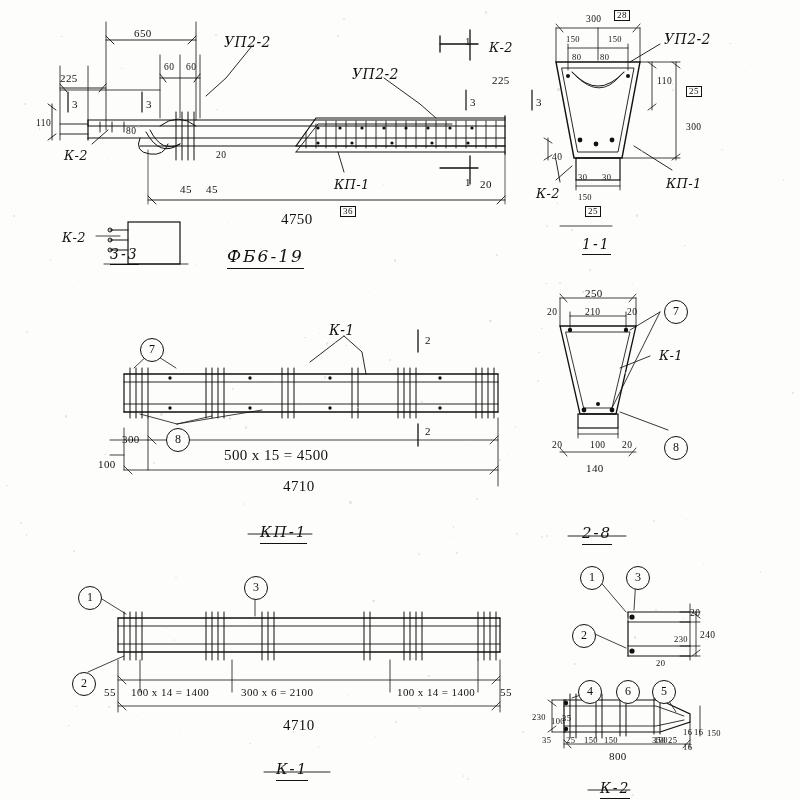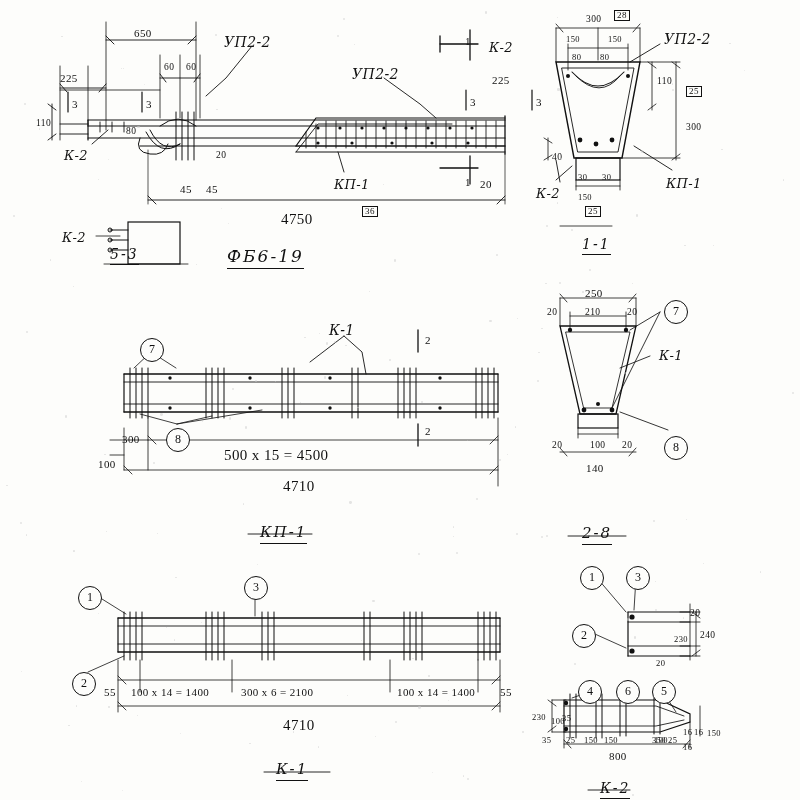--- a/index.html
+++ b/index.html
@@ -536,29 +536,29 @@
       <div class="lbl hand" style="left: 62px; top: 230px; font-size: 13px;">К-2</div>
       <div class="lbl hand" style="left: 489px; top: 40px; font-size: 13px;">К-2</div>
       <div class="lbl hand" style="left: 536px; top: 186px; font-size: 13px;">К-2</div>
       <div class="lbl hand" style="left: 334px; top: 177px; font-size: 13px;">КП-1</div>
       <div class="lbl hand" style="left: 666px; top: 176px; font-size: 13px;">КП-1</div>
       <div class="lbl hand" style="left: 329px; top: 322px; font-size: 14px;">К-1</div>
       <div class="lbl hand" style="left: 659px; top: 348px; font-size: 13px;">К-1</div>
     </div>
   <div id="title-layer">
       <div class="title" style="left: 227px; top: 246px; font-size: 17px;">ФБ6-19</div>
-      <div class="title" style="left: 110px; top: 246px; font-size: 14px;">5-3</div>
+      <div class="title" style="left: 110px; top: 246px; font-size: 14px;">3-3</div>
       <div class="title" style="left: 582px; top: 236px; font-size: 14px;">1-1</div>
       <div class="title" style="left: 260px; top: 523px; font-size: 15px;">КП-1</div>
       <div class="title" style="left: 582px; top: 524px; font-size: 15px;">2-8</div>
       <div class="title" style="left: 276px; top: 760px; font-size: 15px;">К-1</div>
       <div class="title" style="left: 600px; top: 780px; font-size: 14px;">К-2</div>
     </div>
   <div id="tag-layer">
-      <div class="lbl boxed" style="left: 362px; top: 206px;">36</div>
+      <div class="lbl boxed" style="left: 340px; top: 206px;">36</div>
       <div class="lbl boxed" style="left: 614px; top: 10px;">28</div>
       <div class="lbl boxed" style="left: 686px; top: 86px;">25</div>
       <div class="lbl boxed" style="left: 585px; top: 206px;">25</div>
     </div>
   <div id="balloon-layer">
       <div class="circ" style="left: 140px; top: 338px;">7</div>
       <div class="circ" style="left: 166px; top: 428px;">8</div>
       <div class="circ" style="left: 664px; top: 300px;">7</div>
       <div class="circ" style="left: 664px; top: 436px;">8</div>
       <div class="circ" style="left: 78px; top: 586px;">1</div>

